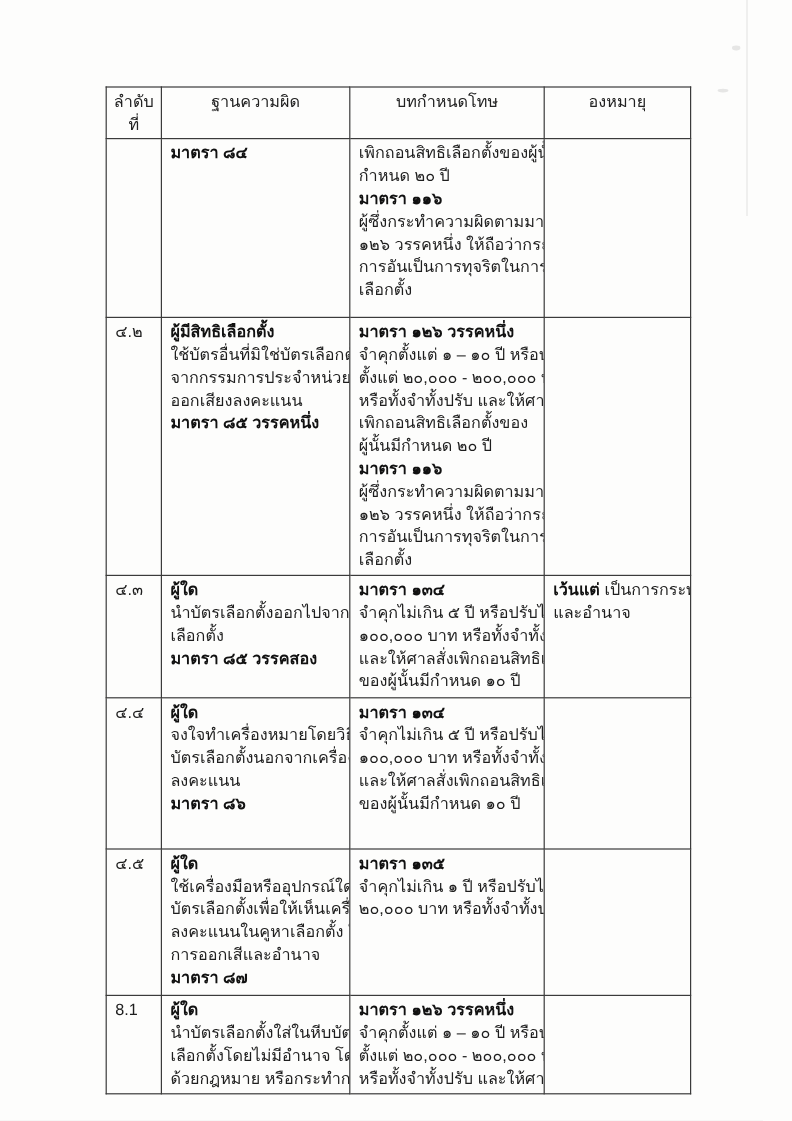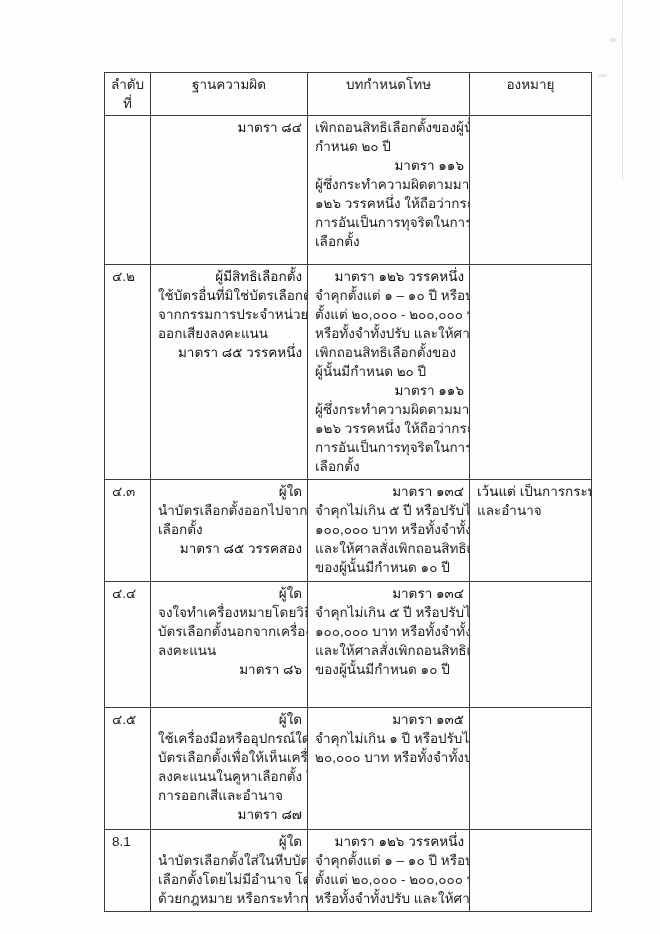--- a/index.html
+++ b/index.html
@@ -28,21 +28,21 @@
   .artifact.a2 { left: 598px; top: 74px; width: 9px; height: 3px; }
   .fold-line {
     position: absolute;
     left: 622px; top: 0;
     width: 1px; height: 180px;
     background: #d6d6d6;
     opacity: 0.6;
   }
   .doc-table-wrap {
     position: absolute;
-    left: 104px;
+    left: 88px;
     top: 72px;
     width: 487px;
   }
   table.doc-table {
     border-collapse: collapse;
     width: 487px;
     table-layout: fixed;
   }
   table.doc-table col.c-no     { width: 46px; }
   table.doc-table col.c-off    { width: 157px; }
@@ -59,21 +59,21 @@
   }
   table.doc-table th {
     font-weight: 400;
     text-align: center;
     height: 18px;
     padding: 2px 2px;
     color: #222;
   }
   td.cell-no { text-align: left; padding-left: 2px; padding-right: 2px; }
   .line { white-space: nowrap; }
-  .b { font-weight: 400; color: #111; text-align: right; }
+  .b { font-weight: 700; color: #111; }
   
   tr.r0 td { height: 143px; }
   tr.r1 td { height: 203px; }
   tr.r2 td { height: 96px; }
   tr.r3 td { height: 120px; }
   tr.r4 td { height: 116px; }
   tr.r5 td { height: 68px; }
 </style>
 </head>
 <body>

